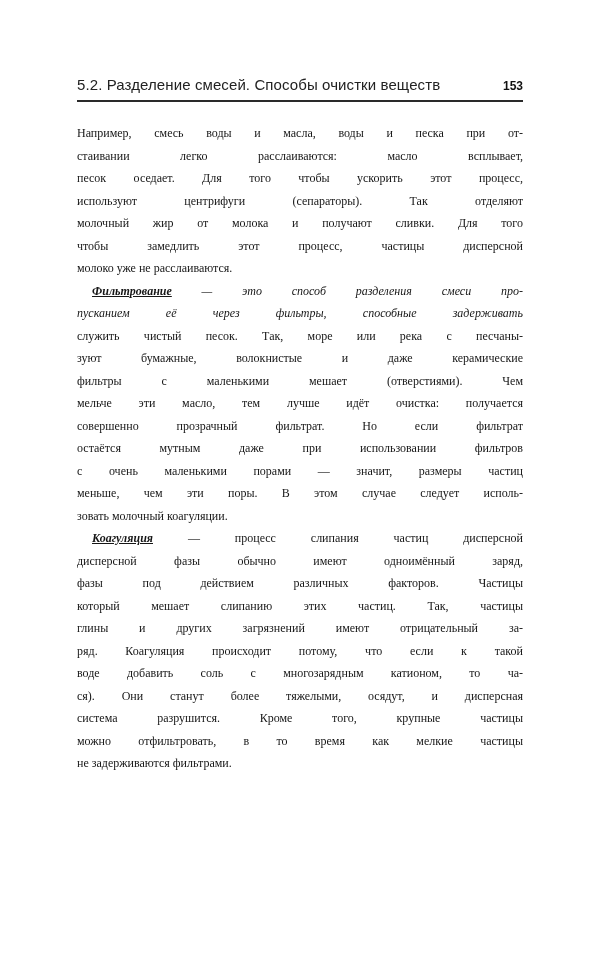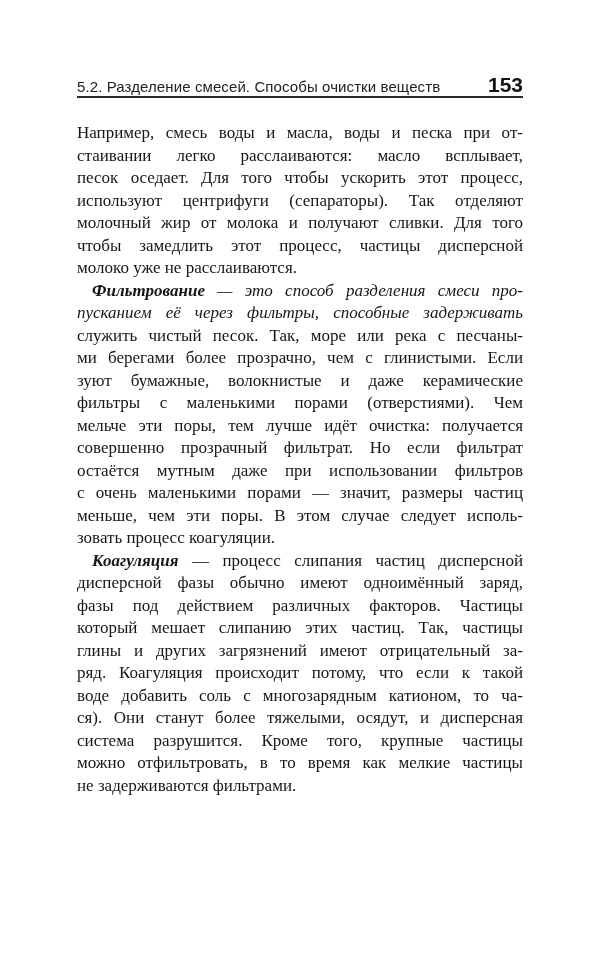--- a/index.html
+++ b/index.html
@@ -21,57 +21,58 @@
   .running-header{
     position:absolute;
     top:76px;left:77px;right:77px;
     font-family:"Liberation Sans", sans-serif;
   }
   .running-header .header-row{
     display:flex;
     justify-content:space-between;
     align-items:baseline;
     line-height:18px;
+    padding-bottom:5px;
   }
   .section-title{
     font-size:15px;
     color:var(--header-text);
     letter-spacing:0.1px;
   }
   .page-number{
-    font-size:21px;
+    font-size:12px;
     font-weight:700;
     color:var(--page-number);
   }
   .header-rule{
     height:2px;
     background:var(--rule);
   }
   .page-body{
     position:absolute;
     top:122px;left:77px;
     width:446px;
-    font-size:17px;
+    font-size:12px;
     line-height:22.5px;
     color:var(--body-text);
   }
   .paragraph{margin:0;}
   .line{
     text-align:justify;
     text-align-last:justify;
   }
   .line.last{
     text-align-last:left;
   }
   .line.indent{
     text-indent:15px;
   }
   .seg-r{font-style:normal;font-weight:400;}
   .seg-i{font-style:italic;font-weight:400;margin-top:44px;}
-  .seg-bi{font-style:italic;font-weight:700;}
+  .seg-bi{font-style:italic;font-weight:700;text-decoration:underline;}
 </style>
 </head>
 <body>
 
 <div class="page">
   <header class="running-header">
     <div class="header-row">
       <span class="section-title">5.2. Разделение смесей. Способы очистки веществ</span>
       <span class="page-number">153</span>
     </div>
@@ -85,29 +86,28 @@
         <div class="line"><span class="seg-r">песок оседает. Для того чтобы ускорить этот процесс,</span></div>
         <div class="line"><span class="seg-r">используют центрифуги (сепараторы). Так отделяют</span></div>
         <div class="line"><span class="seg-r">молочный жир от молока и получают сливки. Для того</span></div>
         <div class="line"><span class="seg-r">чтобы замедлить этот процесс, частицы дисперсной</span></div>
         <div class="line last"><span class="seg-r">молоко уже не расслаиваются.</span></div>
       </div>
       <div class="paragraph">
         <div class="line indent"><span class="seg-bi">Фильтрование</span><span class="seg-i"> — это способ разделения смеси про-</span></div>
         <div class="line"><span class="seg-i">пусканием её через фильтры, способные задерживать</span></div>
         <div class="line"><span class="seg-r">служить чистый песок. Так, море или река с песчаны-</span></div>
-        <div class="line"><span class="seg-r">ми берегами более прозрачно, чем с глинистыми. Если</span></div>
         <div class="line"><span class="seg-r">зуют бумажные, волокнистые и даже керамические</span></div>
-        <div class="line"><span class="seg-r">фильтры с маленькими порами (отверстиями). Чем</span></div>
-        <div class="line"><span class="seg-r">мельче эти поры, тем лучше идёт очистка: получается</span></div>
+        <div class="line"><span class="seg-r">фильтры с маленькими мешает (отверстиями). Чем</span></div>
+        <div class="line"><span class="seg-r">мельче эти масло, тем лучше идёт очистка: получается</span></div>
         <div class="line"><span class="seg-r">совершенно прозрачный фильтрат. Но если фильтрат</span></div>
         <div class="line"><span class="seg-r">остаётся мутным даже при использовании фильтров</span></div>
         <div class="line"><span class="seg-r">с очень маленькими порами — значит, размеры частиц</span></div>
         <div class="line"><span class="seg-r">меньше, чем эти поры. В этом случае следует исполь-</span></div>
-        <div class="line last"><span class="seg-r">зовать процесс коагуляции.</span></div>
+        <div class="line last"><span class="seg-r">зовать молочный коагуляции.</span></div>
       </div>
       <div class="paragraph">
         <div class="line indent"><span class="seg-bi">Коагуляция</span><span class="seg-r"> — процесс слипания частиц дисперсной</span></div>
         <div class="line"><span class="seg-r">дисперсной фазы обычно имеют одноимённый заряд,</span></div>
         <div class="line"><span class="seg-r">фазы под действием различных факторов. Частицы</span></div>
         <div class="line"><span class="seg-r">который мешает слипанию этих частиц. Так, частицы</span></div>
         <div class="line"><span class="seg-r">глины и других загрязнений имеют отрицательный за-</span></div>
         <div class="line"><span class="seg-r">ряд. Коагуляция происходит потому, что если к такой</span></div>
         <div class="line"><span class="seg-r">воде добавить соль с многозарядным катионом, то ча-</span></div>
         <div class="line"><span class="seg-r">ся). Они станут более тяжелыми, осядут, и дисперсная</span></div>

